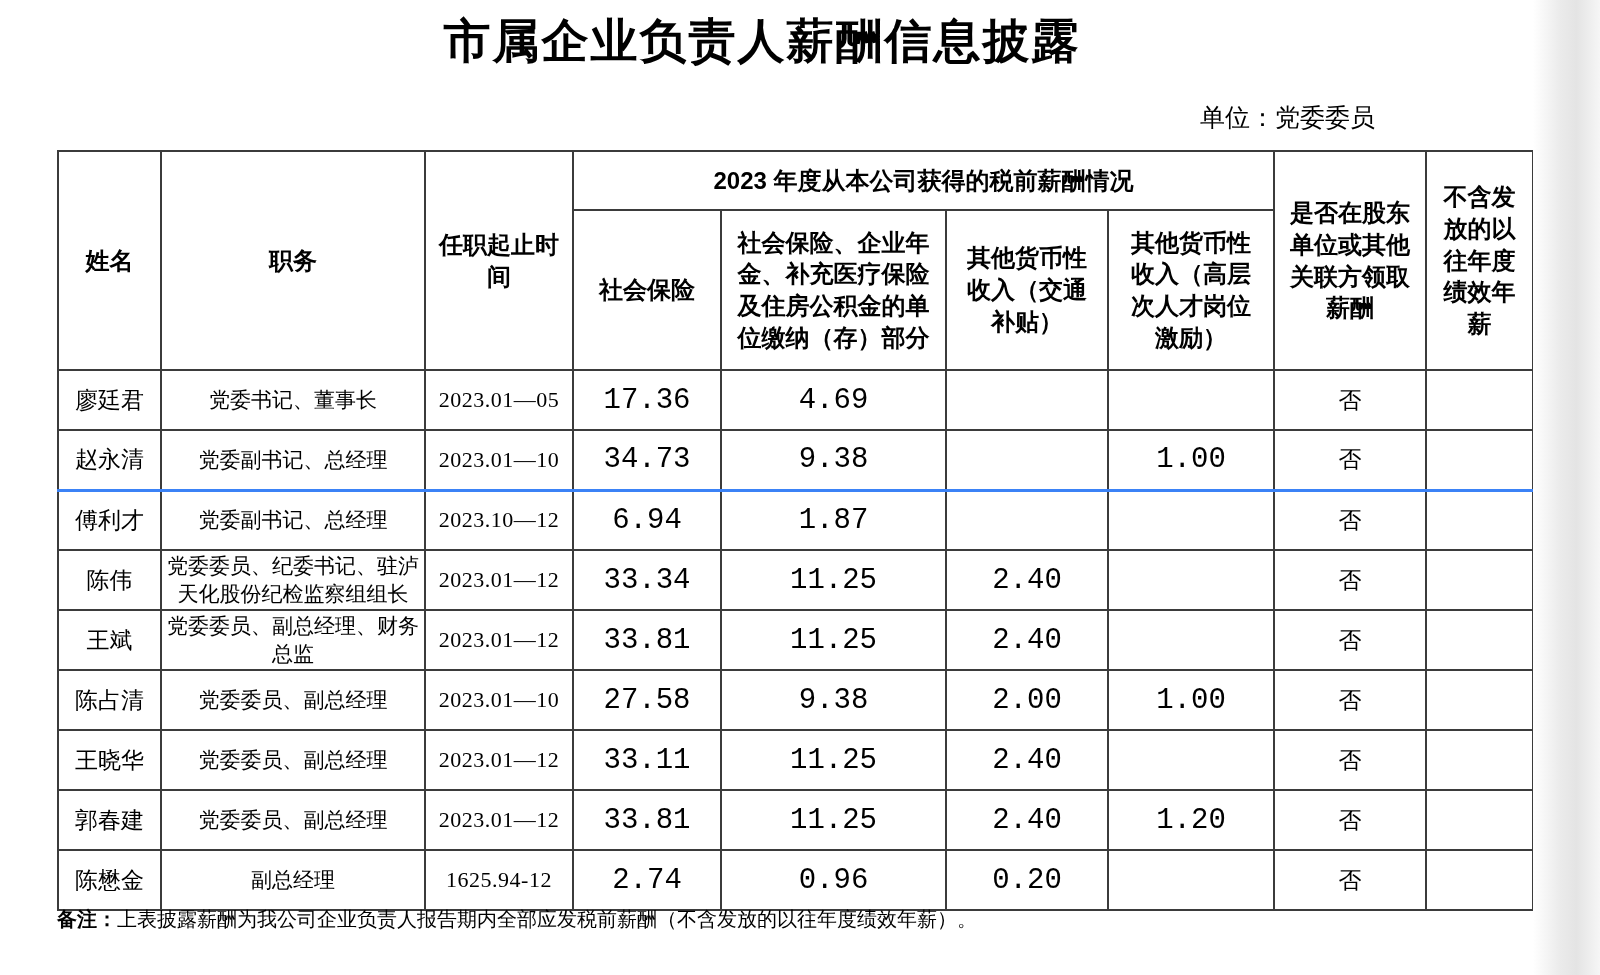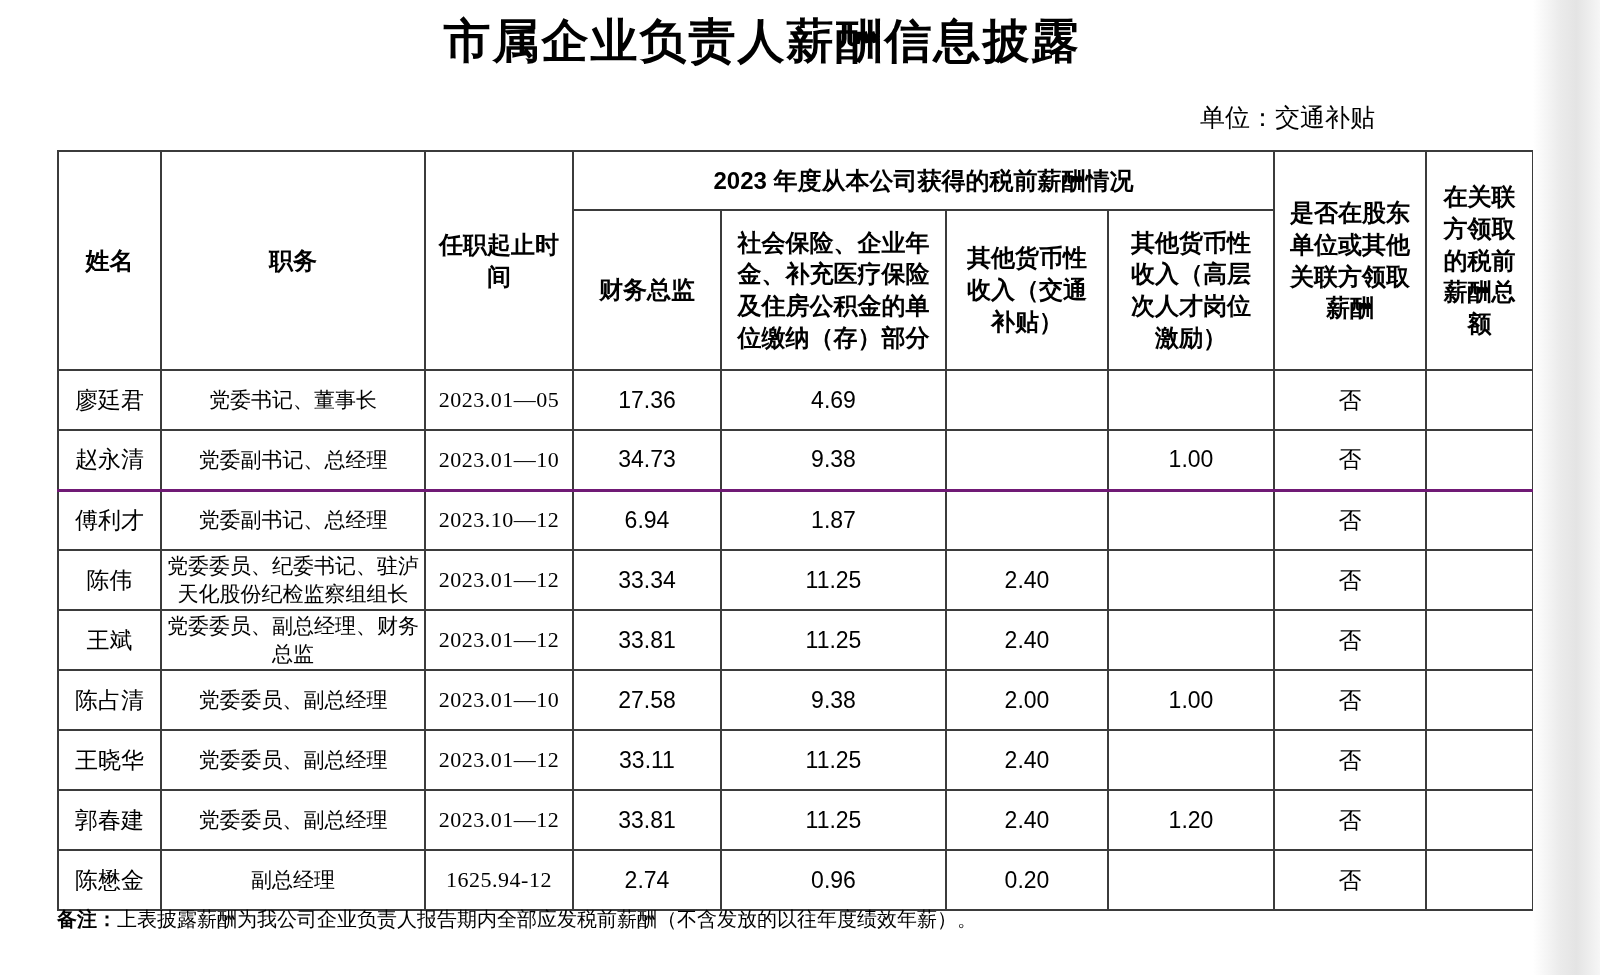--- a/index.html
+++ b/index.html
@@ -51,25 +51,25 @@
     font-family: "Liberation Sans", sans-serif;
     font-weight: bold;
     font-size: 24px;
     line-height: 1.32;
     padding: 2px 13px;
     font-weight: 600;
   }
   th.group-header { font-size: 25px; height: 53px; padding: 2px 4px; }
   tr.subhead-row { height: 160px; }
   tbody tr { height: 60px; }
-  tbody tr:nth-child(3) td { border-top: 3px solid #701a75; }
+  tbody tr:nth-child(3) td { border-top: 3px solid #3b82f6; }
   td.name  { font-family: Liberation Sans, sans-serif; font-size: 23px; }
   td.pos   { font-family: "Liberation Serif", serif; font-size: 21px; padding: 0 4px; line-height: 1.35; }
   td.term  { font-family: "Liberation Serif", serif; font-size: 22px; letter-spacing: 0.5px; margin-left: 28px; }
-  td.num   { font-family: Liberation Sans, sans-serif; font-size: 23px; }
+  td.num   { font-family: Liberation Mono, monospace; font-size: 29px; }
   td.txt   { font-family: "Liberation Serif", serif; font-size: 23px; }
   .note-line {
     position: absolute;
     left: 57px;
     top: 906px;
     width: 1400px;
     font-size: 20px;
     color: #000;
     white-space: nowrap;
   }
@@ -91,45 +91,45 @@
     pointer-events: none;
   }
 </style>
 </head>
 <body>
 
 <div class="page">
 
   <div class="page-title">市属企业负责人薪酬信息披露</div>
 
-  <div class="unit-label">单位：交通补贴</div>
+  <div class="unit-label">单位：党委委员</div>
 
   <table class="salary-table">
     <colgroup>
       <col style="width:103px">
       <col style="width:264px">
       <col style="width:148px">
       <col style="width:148px">
       <col style="width:225px">
       <col style="width:162px">
       <col style="width:166px">
       <col style="width:152px">
       <col style="width:107px">
     </colgroup>
     <thead>
       <tr>
         <th rowspan="2">姓名</th>
         <th rowspan="2">职务</th>
         <th rowspan="2">任职起止时间</th>
         <th colspan="4" class="group-header">2023 年度从本公司获得的税前薪酬情况</th>
         <th rowspan="2">是否在股东单位或其他关联方领取薪酬</th>
-        <th rowspan="2">在关联方领取的税前薪酬总额</th>
+        <th rowspan="2">不含发放的以往年度绩效年薪</th>
       </tr>
       <tr class="subhead-row">
-        <th>财务总监</th>
+        <th>社会保险</th>
         <th>社会保险、企业年金、补充医疗保险及住房公积金的单位缴纳（存）部分</th>
         <th>其他货币性收入（交通补贴）</th>
         <th>其他货币性收入（高层次人才岗位激励）</th>
       </tr>
     </thead>
     <tbody>
         <tr>
           <td class="name">廖廷君</td>
           <td class="pos">党委书记、董事长</td>
           <td class="term">2023.01—05</td>

